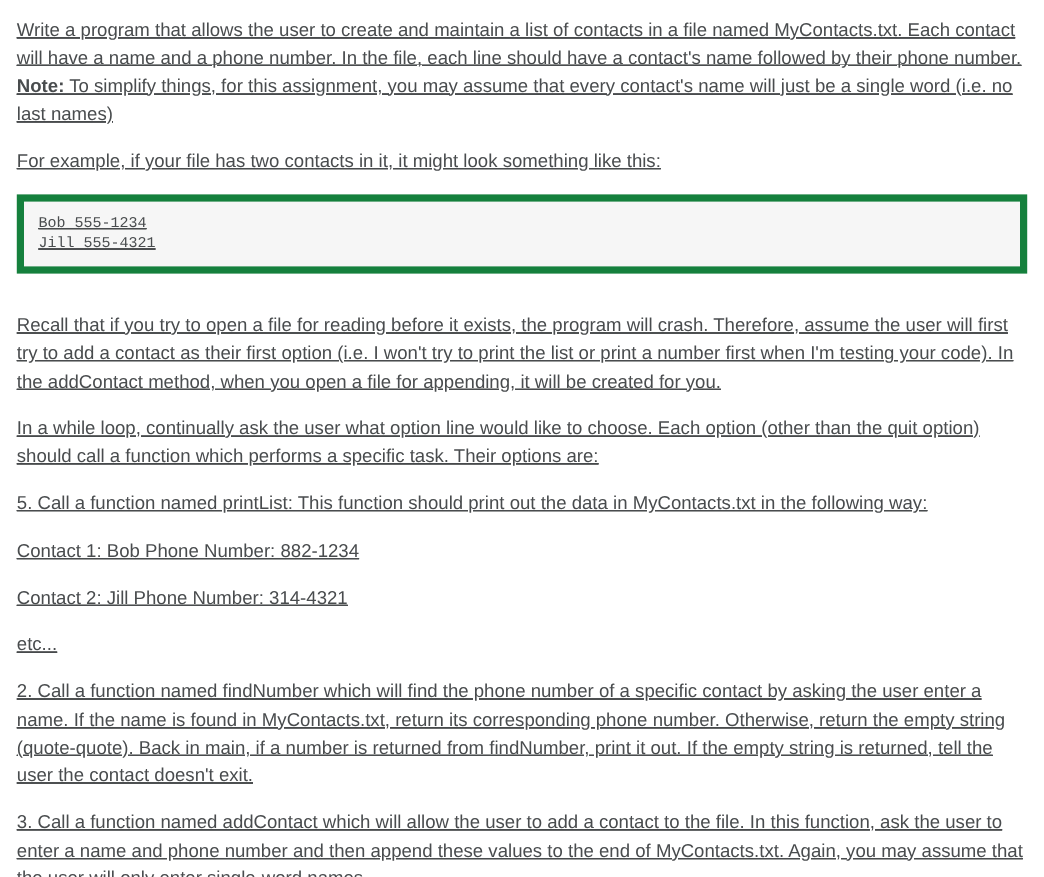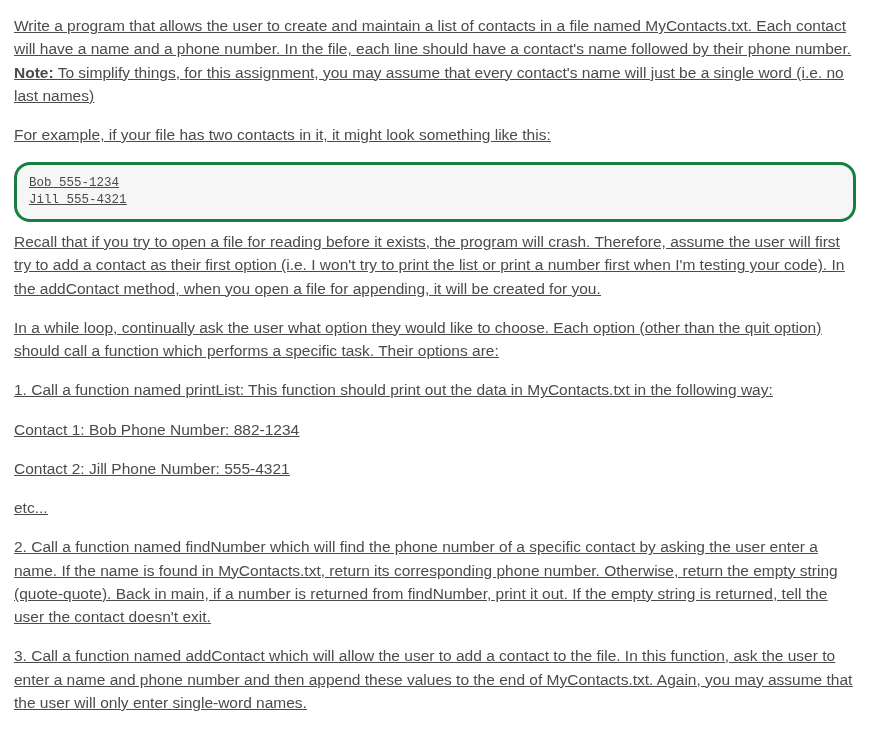--- a/index.html
+++ b/index.html
@@ -15,53 +15,53 @@
     color: #494c4e;
     background: #ffffff;
     padding: 14px 14px 20px 14px;
     width: 870px;
   }
   p.para {
     margin-bottom: 16px;
   }
   .code-block {
     background: #f6f6f6;
-    border: 3px solid #15803d;
-    border-radius: 16px;
+    border: 6px solid #15803d;
+    border-radius: 0;
     padding: 10px 12px;
     font-family: "Courier New", Courier, monospace;
     font-size: 12.5px;
     line-height: 1.35;
     color: #494c4e;
-    margin-bottom: 8px;
+    margin-bottom: 32px;
     white-space: pre;
   }
   .bold {
     font-weight: 700;
   }
 </style>
 </head>
 <body>
 
 <p class="para">
   <span>Write a program that allows the user to create and maintain a list of contacts in a file named MyContacts.txt. Each contact will have a name and a phone number. In the file, each line should have a contact's name followed by their phone number. </span><span class="bold">Note:</span><span> To simplify things, for this assignment, you may assume that every contact's name will just be a single word (i.e. no last names)</span>
 </p>
 
 <p class="para">For example, if your file has two contacts in it, it might look something like this:</p>
 
 <div class="code-block">Bob 555-1234
 Jill 555-4321</div>
 
 <p class="para">Recall that if you try to open a file for reading before it exists, the program will crash. Therefore, assume the user will first try to add a contact as their first option (i.e. I won't try to print the list or print a number first when I'm testing your code). In the addContact method, when you open a file for appending, it will be created for you.</p>
 
-<p class="para">In a while loop, continually ask the user what option they would like to choose. Each option (other than the quit option) should call a function which performs a specific task. Their options are:</p>
+<p class="para">In a while loop, continually ask the user what option line would like to choose. Each option (other than the quit option) should call a function which performs a specific task. Their options are:</p>
 
-<p class="para">1. Call a function named printList: This function should print out the data in MyContacts.txt in the following way:</p>
+<p class="para">5. Call a function named printList: This function should print out the data in MyContacts.txt in the following way:</p>
 
 <p class="para">Contact 1: Bob Phone Number: 882-1234</p>
 
-<p class="para">Contact 2: Jill Phone Number: 555-4321</p>
+<p class="para">Contact 2: Jill Phone Number: 314-4321</p>
 
 <p class="para">etc...</p>
 
 <p class="para">2. Call a function named findNumber which will find the phone number of a specific contact by asking the user enter a name. If the name is found in MyContacts.txt, return its corresponding phone number. Otherwise, return the empty string (quote-quote). Back in main, if a number is returned from findNumber, print it out. If the empty string is returned, tell the user the contact doesn't exit.</p>
 
 <p class="para">3. Call a function named addContact which will allow the user to add a contact to the file. In this function, ask the user to enter a name and phone number and then append these values to the end of MyContacts.txt. Again, you may assume that the user will only enter single-word names.</p>
 
 </body></html>

